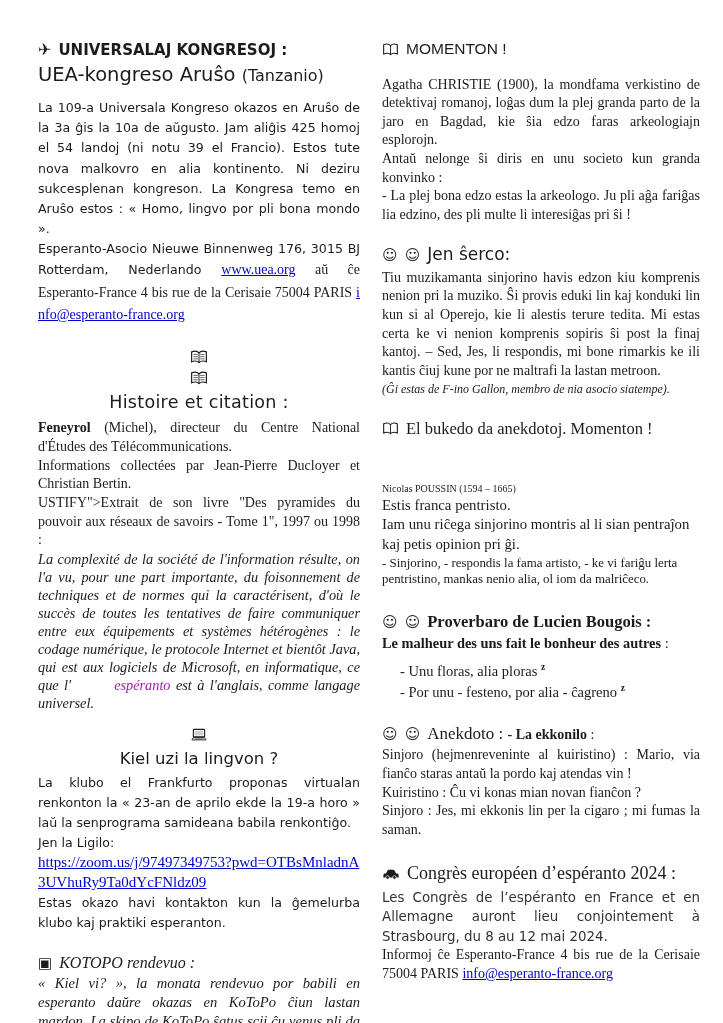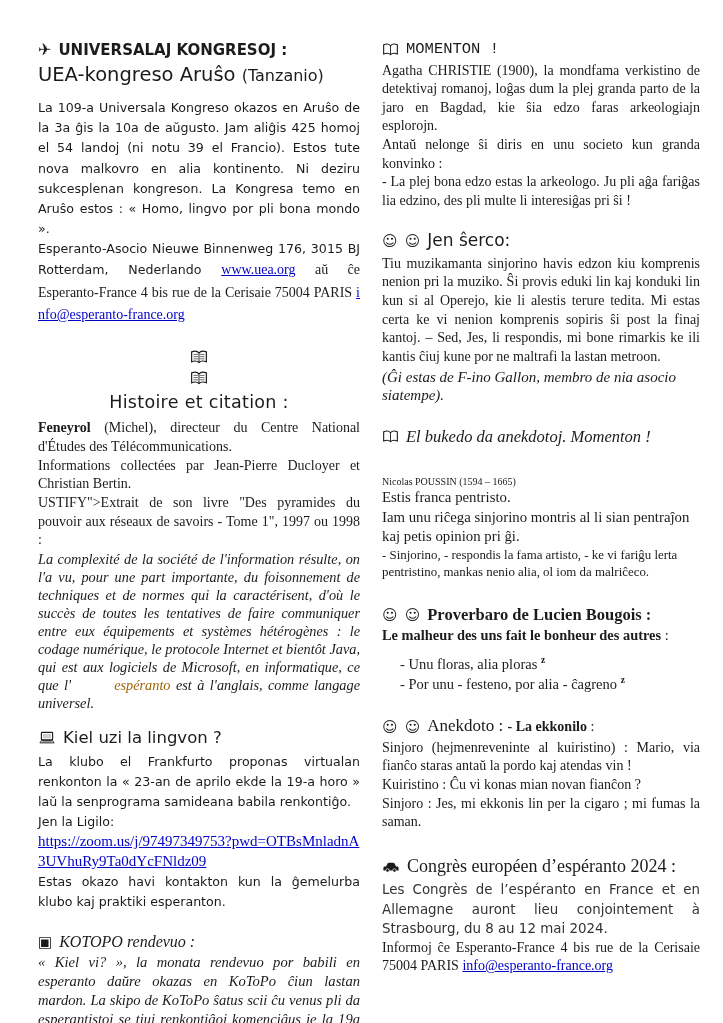--- a/index.html
+++ b/index.html
@@ -22,44 +22,44 @@
 
   
   .sec-head{display:flex;align-items:center;gap:7px;line-height:1.2;}
   .icon-glyph{font-family:"DejaVu Sans",sans-serif;font-weight:400;flex:0 0 auto;}
   .icon-svg{display:inline-flex;align-items:center;flex:0 0 auto;}
 
   .h-kongresoj{font-family:"DejaVu Sans",sans-serif;font-weight:700;font-size:15px;margin-bottom:4px;}
   .h-uea{font-family:"DejaVu Sans",sans-serif;font-size:19.5px;margin-bottom:12px;}
   .h-uea .paren{font-size:16px;}
   .h-histoire{font-family:"DejaVu Sans",sans-serif;font-size:17.5px;letter-spacing:.3px;margin:24px 0 6px 0;flex-direction:column;}
-  .h-kiel{font-family:"DejaVu Sans",sans-serif;font-size:16.5px;margin:16px 0 4px 0;}
+  .h-kiel{font-family:"DejaVu Sans",sans-serif;font-size:16.5px;margin:16px 0 4px 0;flex-direction:column;}
   .h-kotopo{font-family:"Liberation Serif",serif;font-style:italic;font-size:16px;margin:20px 0 2px 0;}
-  .h-momenton{font-family:Liberation Mono, monospace;font-size:15.5px;margin-bottom:3px;}
+  .h-momenton{font-family:Liberation Sans, sans-serif;font-size:15.5px;margin-bottom:17px;}
   .h-serco{font-family:"DejaVu Sans",sans-serif;font-size:17px;margin:20px 0 4px 0;}
-  .h-bukedo{font-family:"Liberation Serif",serif;font-size:16.5px;margin:22px 0 28px 0;font-style:italic;}
+  .h-bukedo{font-family:"Liberation Serif",serif;font-size:16.5px;margin:22px 0 44px 0;}
   .h-proverbaro{font-family:"Liberation Serif",serif;font-weight:700;font-size:16.5px;margin:24px 0 2px 0;}
   .h-anekdoto{font-family:"Liberation Serif",serif;font-size:17px;margin:22px 0 2px 0;}
   .h-anekdoto .sub{font-weight:700;font-size:14px;}
   .h-anekdoto .tail{font-size:14px;}
   .h-congres{font-family:"Liberation Serif",serif;font-size:18px;margin:24px 0 3px 0;}
 
   
   .p-sans{font-family:"DejaVu Sans",sans-serif;font-size:12.6px;line-height:1.6;}
   .p-serif{font-family:"Liberation Serif",serif;font-size:14px;line-height:1.33;}
   .p-quote{font-family:"Liberation Serif",serif;font-style:italic;font-size:14.3px;line-height:1.26;}
   .p-kotopo{font-family:"Liberation Serif",serif;font-style:italic;font-size:14.6px;line-height:1.3;}
-  .p-note{font-family:"Liberation Serif",serif;font-style:italic;font-size:15px;line-height:1.25;margin-top:1px;}
+  .p-note{font-family:"Liberation Serif",serif;font-style:italic;font-size:12px;line-height:1.25;margin-top:1px;}
   .p-small-serif{font-family:"Liberation Serif",serif;font-size:12.9px;line-height:1.3;}
   .p-congres{font-family:"DejaVu Sans",sans-serif;font-size:13.4px;line-height:1.45;color:#333;}
 
   .bold{font-weight:700;}
   a.link{color:#0000c8;text-decoration:underline;word-break:break-all;cursor:pointer;}
   a.link.bold-it{font-weight:700;font-style:italic;}
-  .esp-blue{color:#a16207;margin-left:43px;}
+  .esp-blue{color:#a21caf;margin-left:43px;}
   .serif-inline{font-family:"Liberation Serif",serif;font-size:14px;}
 
   .proverb-list{margin:8px;padding:0 0 0 10px;list-style:none;font-family:"Liberation Serif",serif;font-size:14.5px;line-height:1.35;}
   .proverb-list sup{font-weight:700;font-size:9.5px;}
 </style>
 </head>
 <body>
 
 <div class="page">
 

